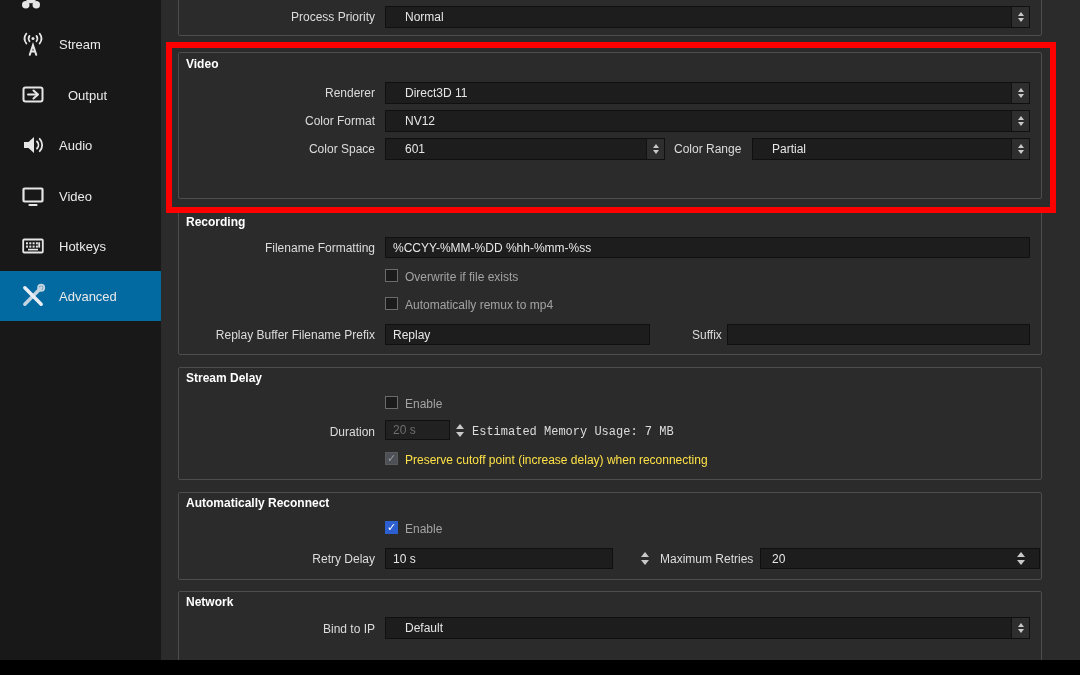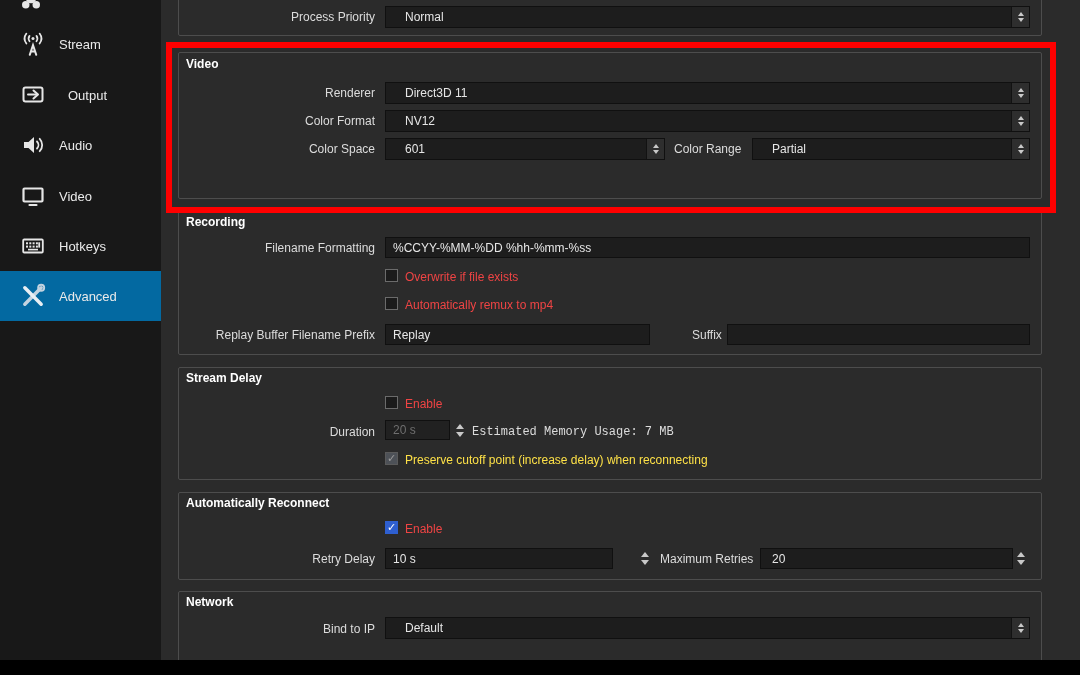--- a/index.html
+++ b/index.html
@@ -32,21 +32,21 @@
   .updown{position:absolute;width:13px;display:flex;flex-direction:column;align-items:center;justify-content:center;}
   .updown .tu{border-left-width:4px;border-right-width:4px;border-bottom-width:5px;margin:1.5px 0;}
   .updown .td{border-left-width:4px;border-right-width:4px;border-top-width:5px;margin:1.5px 0;}
   
   .cb{position:absolute;width:13px;height:13px;box-sizing:border-box;background:#1b1b1b;border:1px solid #6b6b6b;
       display:flex;align-items:center;justify-content:center;}
   .cb.checked{background:#2e5fd0;border-color:#2e5fd0;}
   .cb.checked::after{content:"\2713";color:#fff;font-size:11px;line-height:11px;font-weight:bold;}
   .cb.dis{background:#4d5157;border-color:#5a5a5a;}
   .cb.dis::after{content:"\2713";color:#9b9b9b;font-size:11px;line-height:11px;}
-  .cb-label{position:absolute;color:#ef4444;}
+  .cb-label{position:absolute;color:#a3a3a3;}
   .cb-label.dim{color:#fde047;}
   
   .annotation{position:absolute;left:166px;top:42px;width:890px;height:171px;border:6px solid #ff0000;
               box-sizing:border-box;z-index:40;pointer-events:none;}
   .bottom-bar{position:absolute;left:0;bottom:0;width:1080px;height:15px;background:#000;z-index:60;}
   svg{display:block;}
 </style>
 </head>
 <body>
 
@@ -233,21 +233,21 @@
   <span class="cb checked" style="left:385px;top:521px;"></span>
   <span class="cb-label" style="left:405px;top:522px;">Enable</span>
 
   <div class="lbl" style="top:552px;">Retry Delay</div>
   <input class="field" style="left: 385px; top: 548px; width: 228px; height: 21px;" value="10 s">
   <span class="updown" style="left:638px;top:548px;height:21px;">
     <i class="tu"></i>
       <i class="td"></i>
   </span>
   <div class="lbl-plain" style="left:660px;top:552px;">Maximum Retries</div>
-  <input class="field" style="left: 760px; top: 548px; width: 253px; height: 21px; padding-left: 11px;" value="20">
+  <input class="field" style="left: 760px; top: 548px; width: 280px; height: 21px; padding-left: 11px;" value="20">
   <span class="updown" style="left:1014px;top:548px;height:21px;">
     <i class="tu"></i>
       <i class="td"></i>
   </span>
 
   <div class="group" style="left:178px;top:591px;width:864px;height:84px;"></div>
   <div class="group-title" style="left:186px;top:595px;">Network</div>
 
   <div class="lbl" style="top:622px;">Bind to IP</div>
   <div class="field combo" style="left:385px;top:617px;width:645px;height:22px;">

